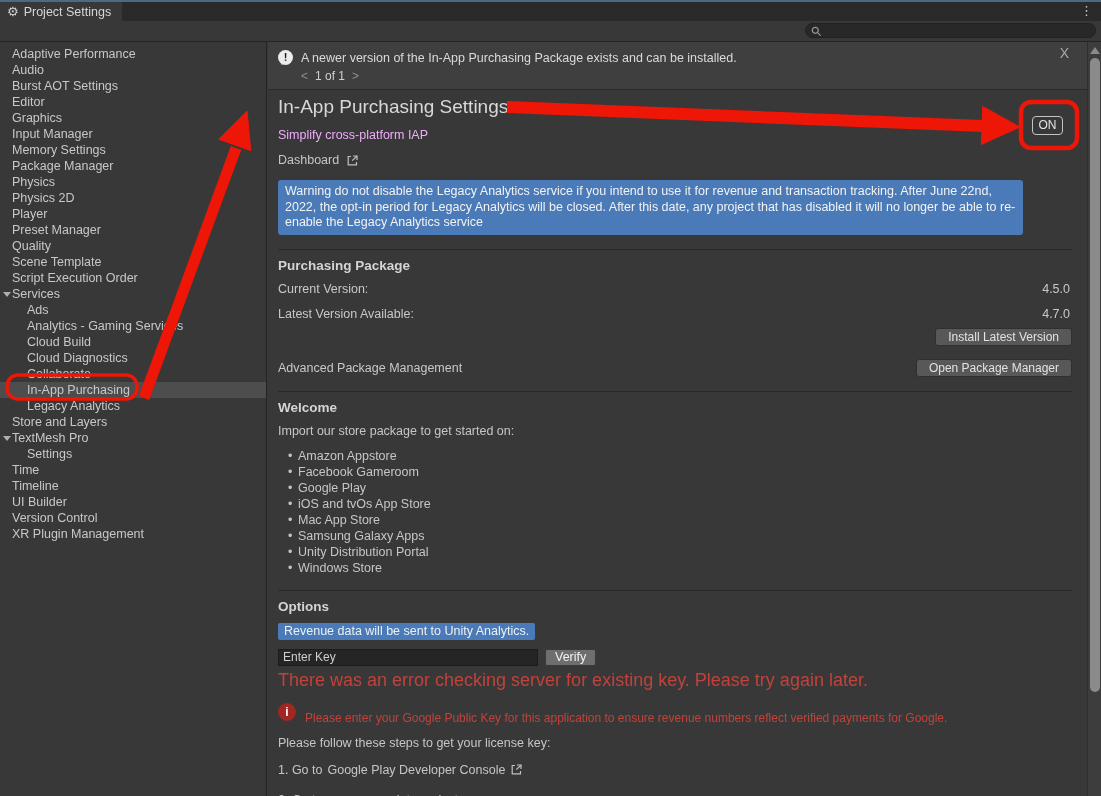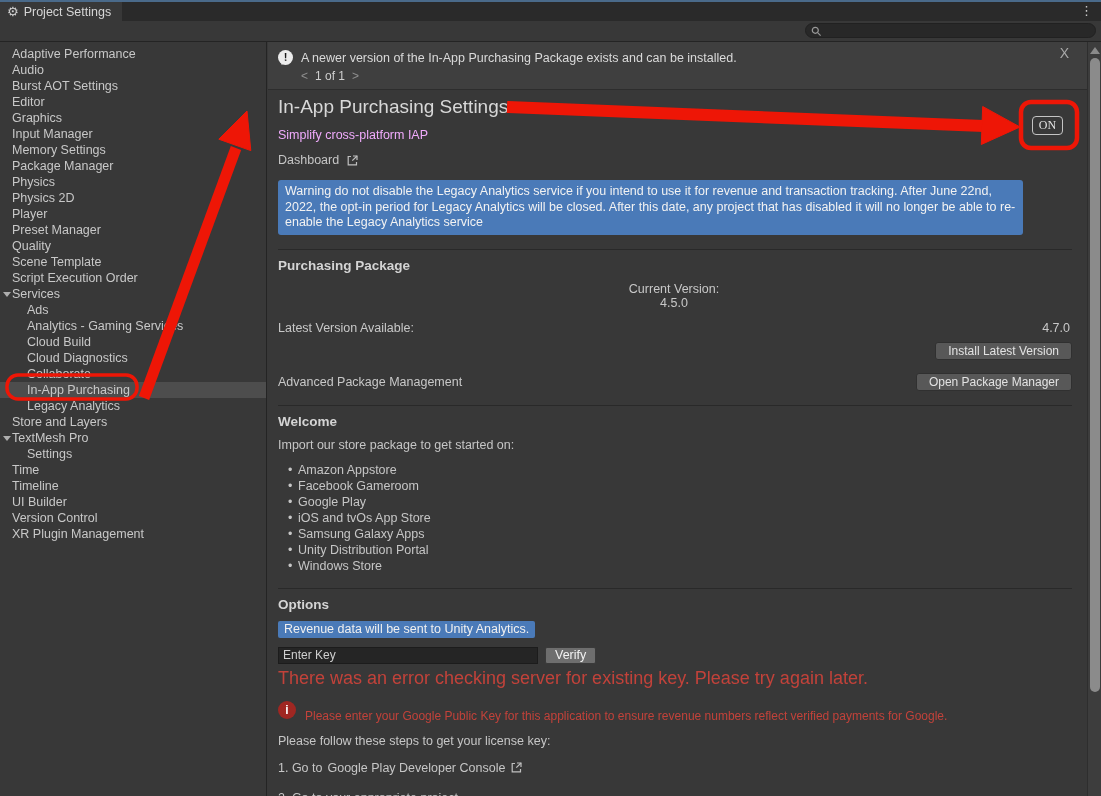--- a/index.html
+++ b/index.html
@@ -44,21 +44,21 @@
   .banner-close { position:absolute; right:18px; top:3px; color:#a8a8a8; font-size:14px; cursor:pointer; }
   .pane { padding:0 15px 0 10px; }
   .page-h1 { margin-top:6px; font-size:19px; font-weight:400; color:#d8d8d8; }
   .subtitle { margin-top:10px; color:#f0abfc; }
   .dash-row { margin-top:11px; display:flex; align-items:center; gap:7px; color:#c6c6c6; cursor:pointer; width:max-content; }
   .infobox { margin-top:13px; width:745px; background:var(--info-blue); color:#f2f2f2;
              border-radius:3px; padding:4px 7px; line-height:15.5px; font-size:12.5px; }
   .hr { border:none; border-top:1px solid #292929; margin-top:14px; }
   .sec-h2 { margin-top:8px; font-size:13.5px; font-weight:bold; color:#d4d4d4; }
   .kv { display:flex; justify-content:space-between; align-items:center; padding-right:2px; }
-  .kv.r1 { margin-top:9px;flex-direction:column; } .kv.r2 { margin-top:11px; }
+  .kv.r1 { margin-top:9px; } .kv.r2 { margin-top:11px; }
   .btn-row { display:flex; justify-content:flex-end; margin-top:7px; }
   .btn-row2 { display:flex; justify-content:space-between; align-items:center; margin-top:13px; }
   .ubtn { background:#585858; border:1px solid #303030; border-radius:3px; color:#e2e2e2;
           font-size:12px; height:18px; padding:0 12px; font-family:inherit; cursor:pointer; line-height:16px; }
   .intro { margin-top:9px; color:#c6c6c6; }
   .stores { margin-top:10px; list-style:none; }
   .stores li { padding-left:20px; height:16px; line-height:16px; color:#c6c6c6; position:relative; }
   .stores li::before { content:"•"; position:absolute; left:10px; color:#c6c6c6; }
   .chip { display:inline-block; margin-top:9px; background:var(--info-blue); color:#f0f0f0;
           padding:1px 6px 2px 6px; border-radius:2px; font-size:12.5px; }
@@ -72,21 +72,21 @@
   .redinfo { flex:none; width:18px; height:18px; border-radius:50%; background:#a02722; color:#fff;
              font-weight:bold; font-size:12px; text-align:center; line-height:18px; }
   .gkey-text { color:var(--error-red); font-size:12px; margin-top:8px; }
   .steps-intro { margin-top:11px; color:#c6c6c6; }
   .step1 { margin-top:13px; display:flex; align-items:center; gap:5px; color:#c6c6c6; }
   .step1 .lnk { cursor:pointer; }
   .step2 { margin-top:16px; color:#c6c6c6; }
   
   .on-toggle { position:absolute; left:1032px; top:114px; width:31px; height:19px;
                border:1px solid #c4c4c4; border-radius:4px; background:transparent; color:#e3e3e3;
-               font-size:12px; font-family:Liberation Serif, serif; line-height:17px; text-align:center; cursor:pointer; }
+               font-size:12px; font-family:Liberation Sans, sans-serif; line-height:17px; text-align:center; cursor:pointer; }
   
   .vscroll { position:absolute; right:0; top:40px; width:14px; height:756px; background:#3d3d3d; border-left:1px solid #2e2e2e; }
   .scroll-up { position:absolute; left:2px; top:5px; width:0; height:0;
                border-left:5px solid transparent; border-right:5px solid transparent; border-bottom:7px solid #8a8a8a; }
   .thumb { position:absolute; left:2px; top:16px; width:10px; height:634px; background:#8b8b8b; border-radius:5px; }
   
   .overlay { position:absolute; left:0; top:-2px; width:1101px; height:796px; pointer-events:none; z-index:50; }
 </style>
 </head>
 <body>
@@ -255,20 +255,21 @@
     </div>
 
     <hr class="hr">
     <div class="sec-h2">Welcome</div>
     <div class="intro">Import our store package to get started on:</div>
     <ul class="stores">
         <li>Amazon Appstore</li>
         <li>Facebook Gameroom</li>
         <li>Google Play</li>
         <li>iOS and tvOs App Store</li>
+        <li>Mac App Store</li>
         <li>Samsung Galaxy Apps</li>
         <li>Unity Distribution Portal</li>
         <li>Windows Store</li>
       </ul>
 
     <hr class="hr">
     <div class="sec-h2">Options</div>
     <div>
       <span class="chip">Revenue data will be sent to Unity Analytics.</span>
     </div>

